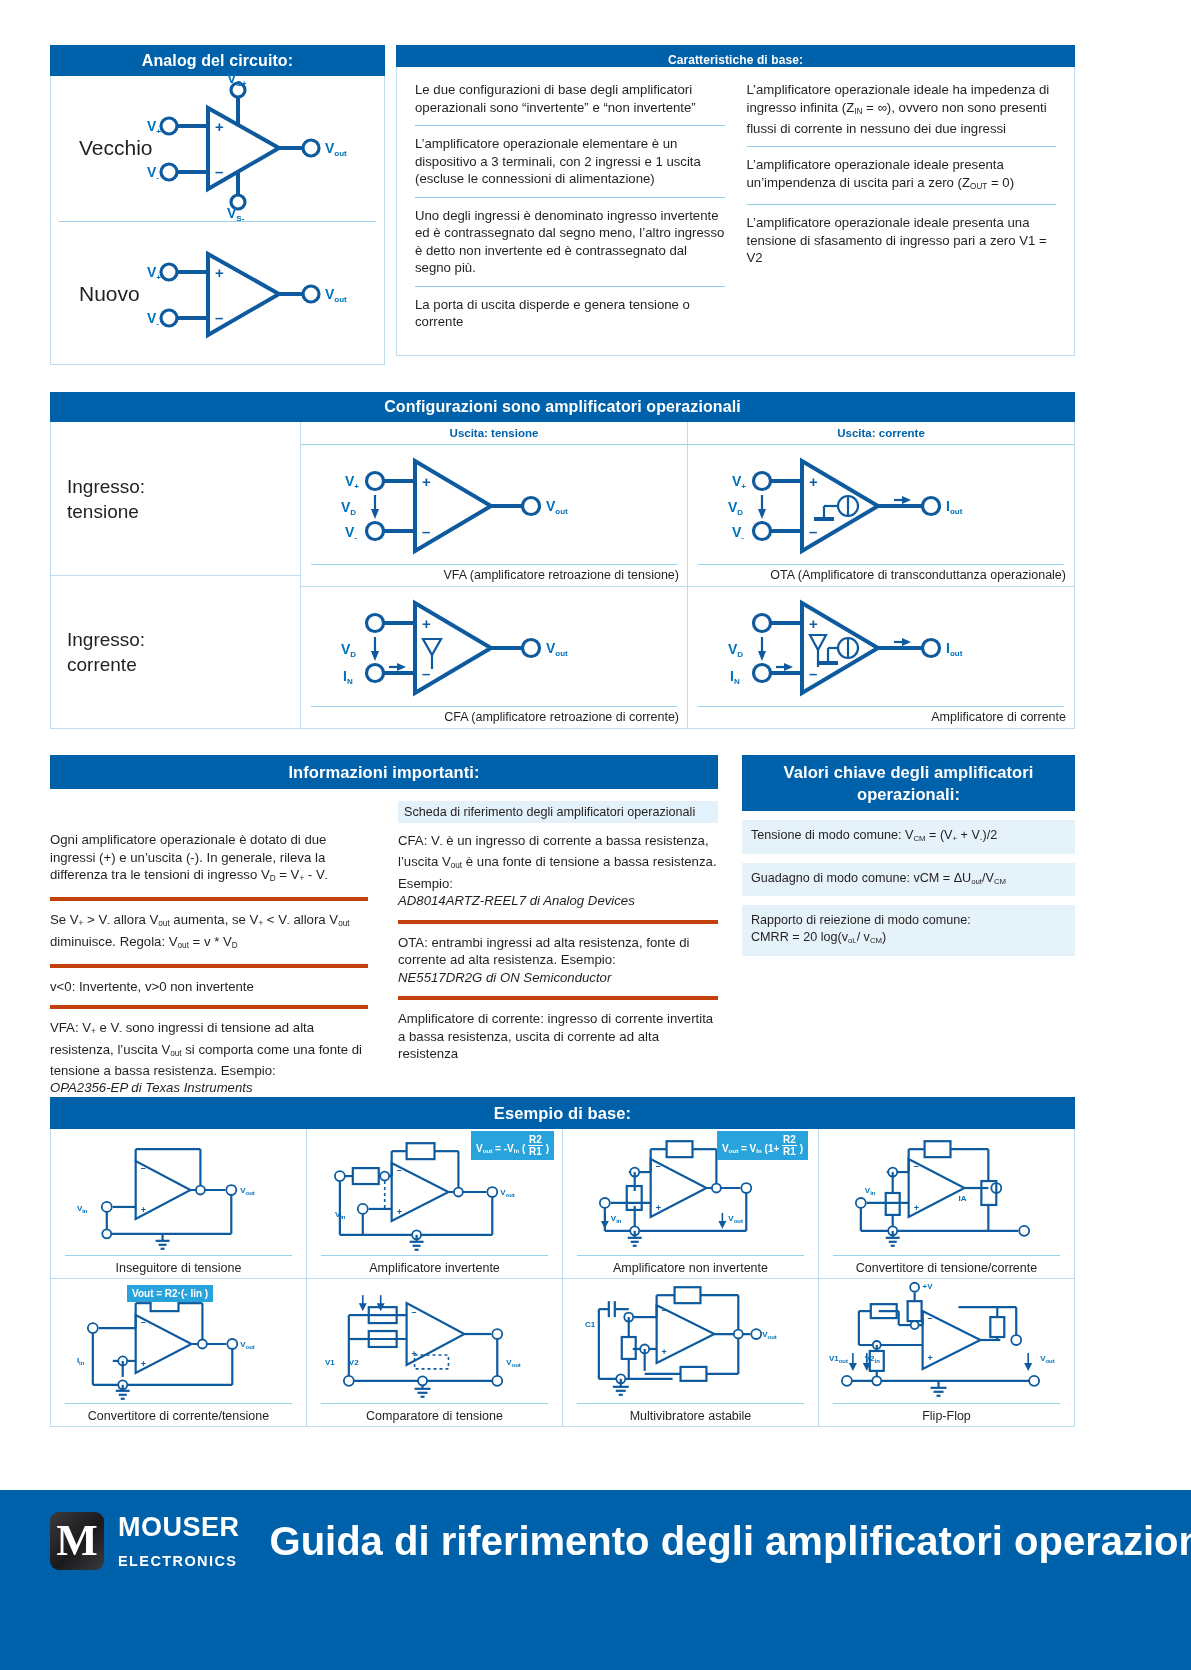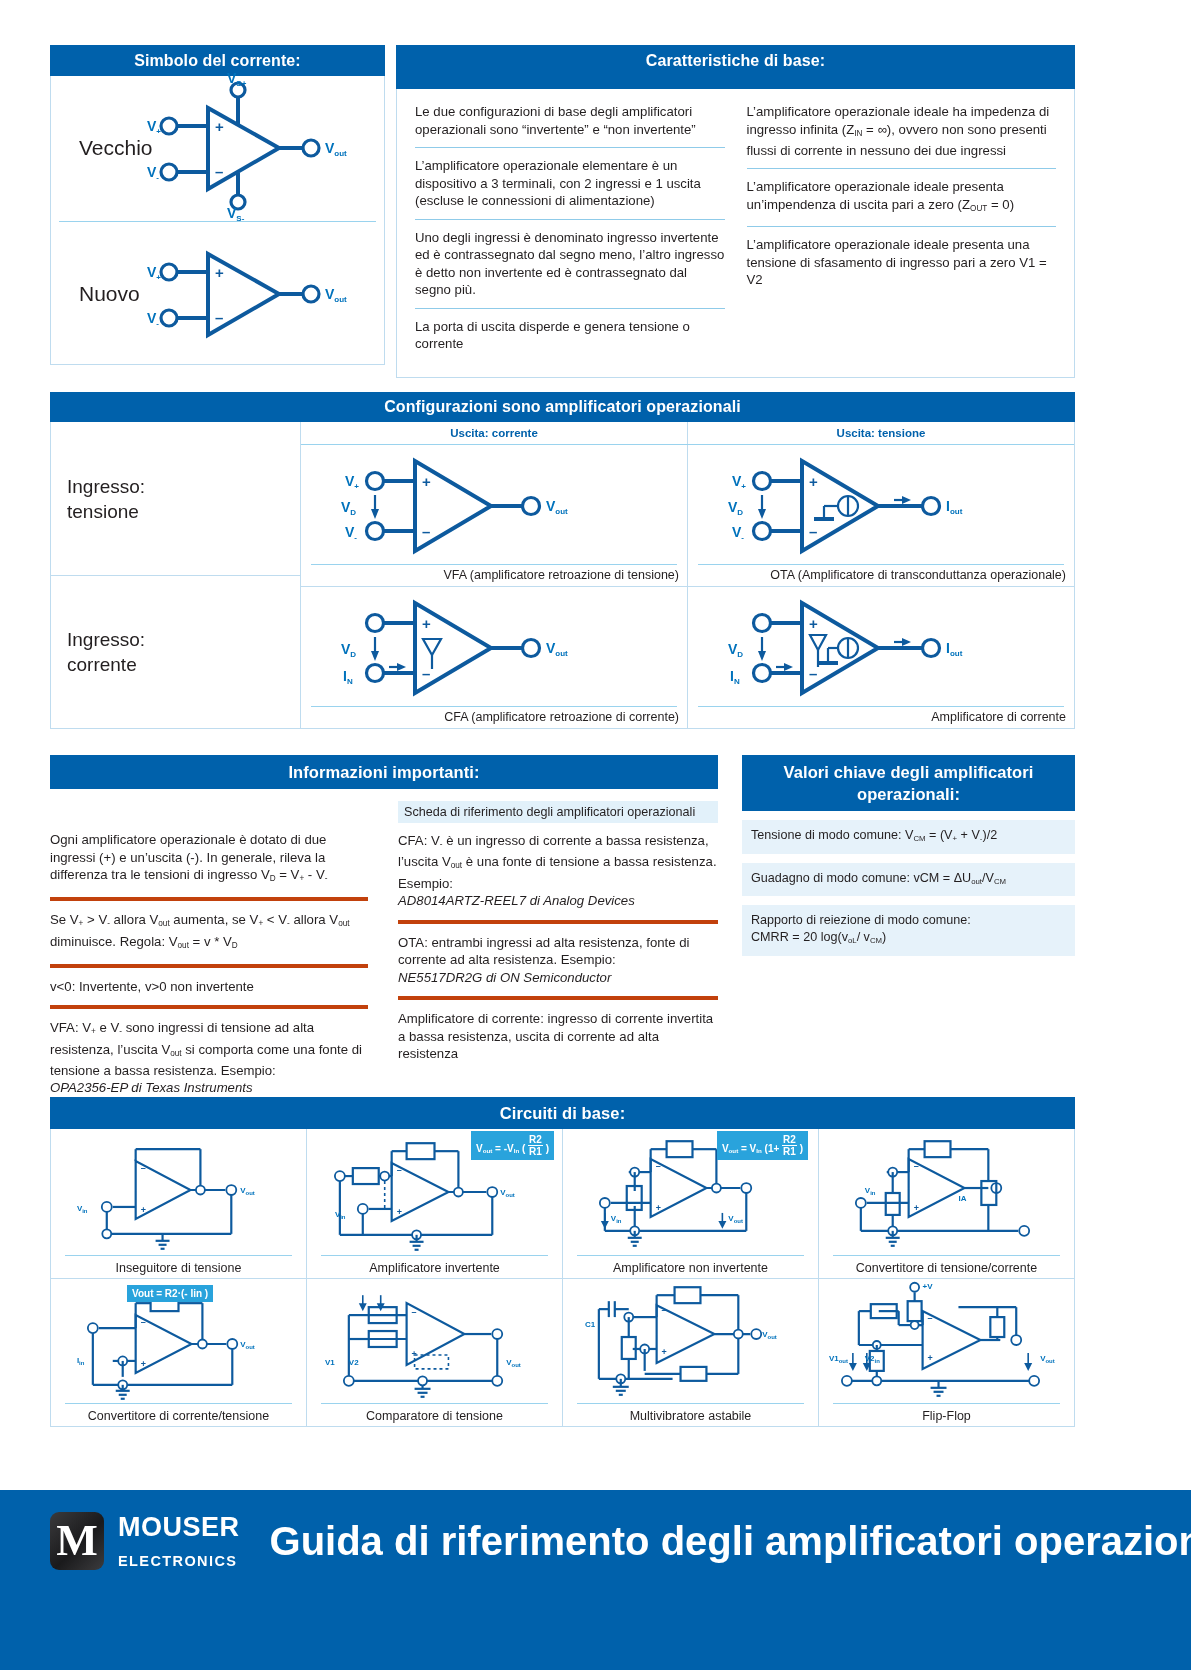--- a/index.html
+++ b/index.html
@@ -28,21 +28,21 @@
   
   #symbol-panel { position:absolute; left:50px; top:45px; width:335px; height:320px; }
   #symbol-panel .bar { height:31px; line-height:31px; font-size:16px; }
   #symbol-body { border:1px solid #bfdcef; border-top:none; height:289px; position:relative; background:#fff;}
   .sym-row { position:absolute; left:0; width:100%; height:143px; }
   .sym-label { position:absolute; left:16px; top:50%; transform:translateY(-50%); font-size:21px; color:#231f20;margin-left:12px;}
   .sym-hr { position:absolute; left:8px; right:8px; top:145px; height:1px; background:#9ad3ee; }
 
   
   #feat-panel { position:absolute; left:396px; top:45px; width:679px; height:320px;}
-  #feat-panel .bar { height:44px; line-height:31px; font-size:16px; }
+  #feat-panel .bar { height:22px; line-height:31px; font-size:12px; }
   #feat-body { border:1px solid #bfdcef; border-top:none; height:289px; background:#fff; display:flex; padding:14px 18px 0 18px; gap:22px;}
   .feat-col { flex:1; }
   .feat-item { font-size:13.2px; line-height:17.5px; padding:0 0 9px 0; }
   .feat-col .feat-item + .feat-item { border-top:1px solid #8fcbe9; padding-top:9px; }
 
   
   #config-panel { position:absolute; left:50px; top:392px; width:1025px; height:337px; }
   #config-panel .bar { height:30px; line-height:30px; font-size:16px; }
   #config-grid { border:1px solid #bfdcef; border-top:none; height:307px; display:flex; background:#fff;}
   .cfg-rowlabels { width:250px; border-right:1px solid #bfdcef; }
@@ -111,21 +111,21 @@
   .lbl-s { fill:#0072bc; font-size:8px; font-weight:bold; font-family:"Liberation Sans",sans-serif;}
   .sign { fill:#0d5a9e; font-size:15px; font-weight:bold; font-family:"Liberation Sans",sans-serif;}
   .sign-s { fill:#0d5a9e; font-size:9px; font-weight:bold; font-family:"Liberation Sans",sans-serif;}
 </style>
 </head>
 <body>
 
 <div class="page">
 
   <section id="symbol-panel">
-    <div class="bar">Simbolo del corrente:</div>
+    <div class="bar">Analog del circuito:</div>
     <div id="symbol-body">
 
       <div class="sym-row" style="top:0;">
         <div class="sym-label">Vecchio</div>
         <svg width="250" height="143" style="position:absolute;left:90px;top:0;">
           <polygon points="67,32 67,113 138,72" class="w" stroke-linejoin="miter"></polygon>
           <line x1="36" y1="50" x2="67" y2="50" class="w"></line>
           <line x1="36" y1="96" x2="67" y2="96" class="w"></line>
           <circle cx="28" cy="50" r="8" class="node"></circle>
           <circle cx="28" cy="96" r="8" class="node"></circle>
@@ -189,22 +189,22 @@
     <div class="bar">Configurazioni sono amplificatori operazionali</div>
     <div id="config-grid">
 
       <div class="cfg-rowlabels">
         <div class="cfg-rowlabel">Ingresso:<br>tensione</div>
         <div class="cfg-rowlabel">Ingresso:<br>corrente</div>
       </div>
 
       <div class="cfg-cols">
         <div class="cfg-head">
+          <div class="cfg-headcell">Uscita: tensione</div>
           <div class="cfg-headcell">Uscita: corrente</div>
-          <div class="cfg-headcell">Uscita: tensione</div>
         </div>
 
         <div class="cfg-row">
           <div class="cfg-cell">
             <svg width="370" height="118" style="position:absolute;left:10px;top:4px;">
               <polygon points="104,12 104,102 180,57" class="w" stroke-linejoin="miter"></polygon>
               <line x1="72" y1="32" x2="104" y2="32" class="w"></line>
               <line x1="72" y1="82" x2="104" y2="82" class="w"></line>
               <circle cx="64" cy="32" r="8.5" class="node"></circle>
               <circle cx="64" cy="82" r="8.5" class="node"></circle>
@@ -336,21 +336,21 @@
   <section id="key-panel">
     <div class="bar">Valori chiave degli amplificatori operazionali:</div>
     <div>
       <div class="key-item">Tensione di modo comune: V<sub>CM</sub> = (V<sub>+</sub> + V<sub>-</sub>)/2</div>
       <div class="key-item">Guadagno di modo comune: vCM = ΔU<sub>out</sub>/V<sub>CM</sub></div>
       <div class="key-item">Rapporto di reiezione di modo comune:<br>CMRR = 20 log(v<sub>oL</sub>/ v<sub>CM</sub>)</div>
     </div>
   </section>
 
   <section id="circ-panel">
-    <div class="bar">Circuiti di base:</div>
+    <div class="bar">Esempio di base:</div>
     <div id="circ-grid">
 
       <div class="circ-row">
 
         <div class="circ-cell">
           <svg class="circ-svg" viewBox="0 0 256 124">
             <polygon points="85,30 85,88 140,59" class="w2" stroke-linejoin="miter"></polygon>
             <line x1="85" y1="30" x2="85" y2="18" class="w2"></line>
             <line x1="85" y1="18" x2="150" y2="18" class="w2"></line>
             <line x1="150" y1="18" x2="150" y2="59" class="w2"></line>

